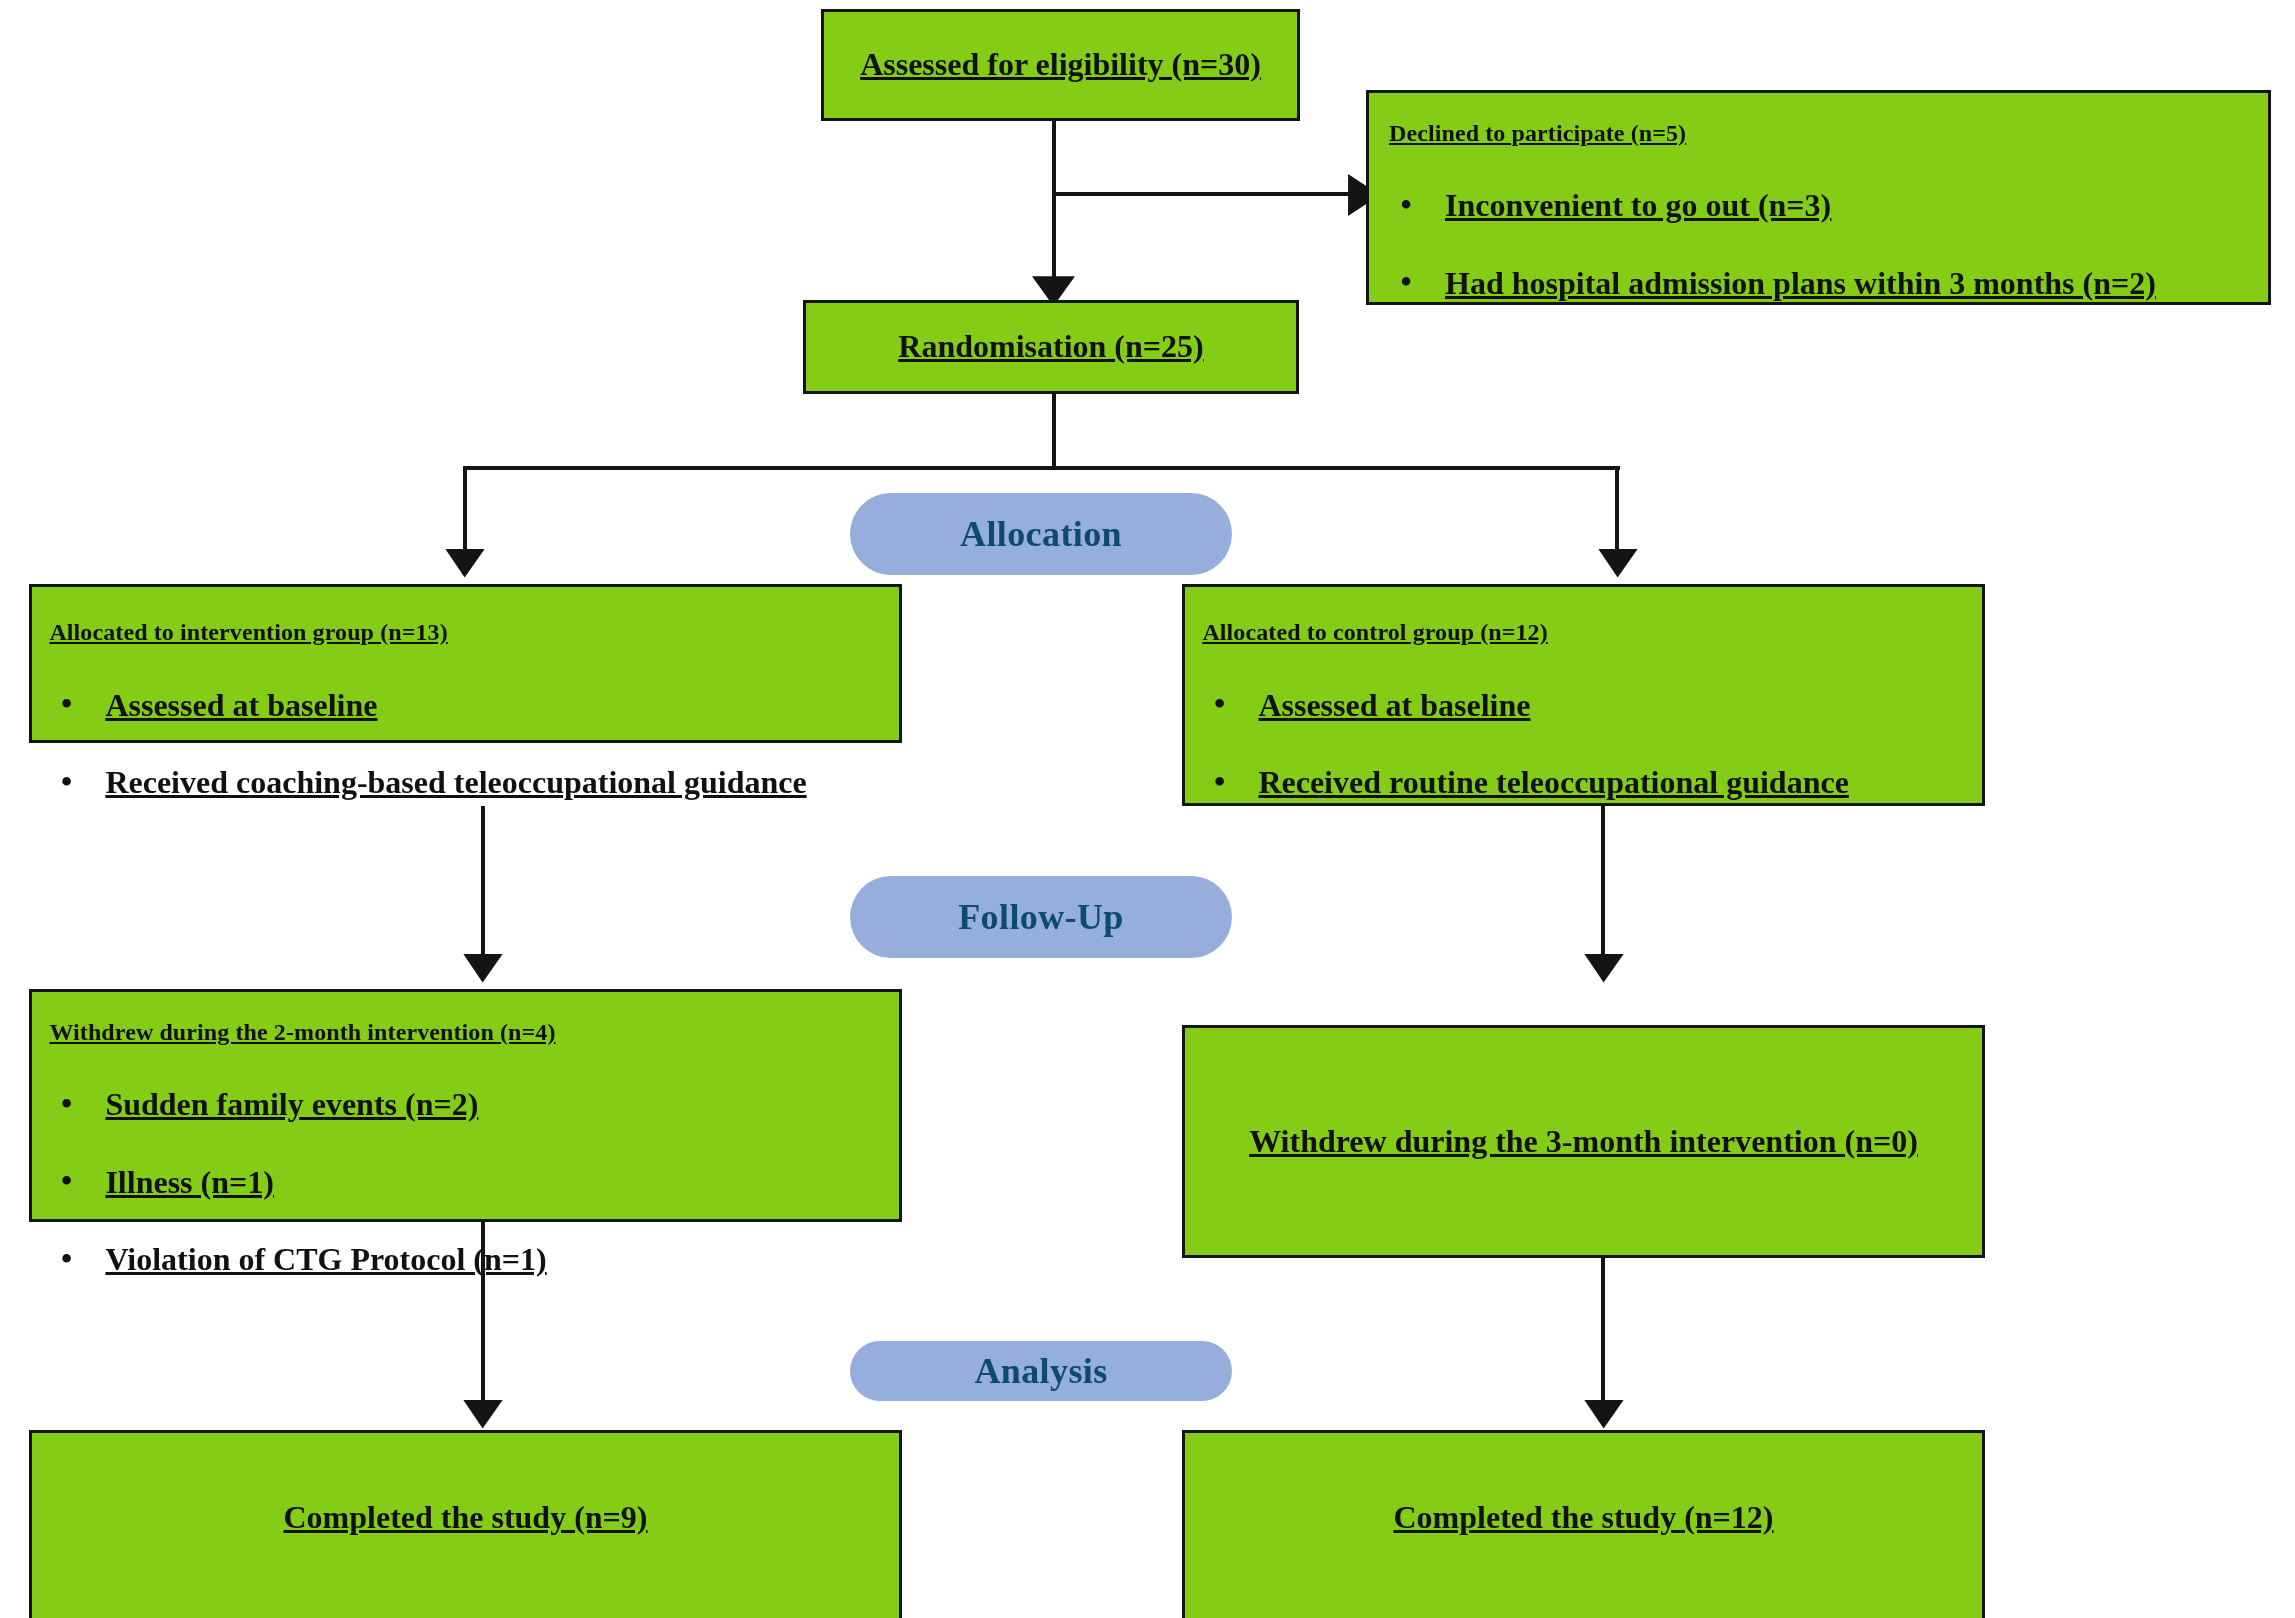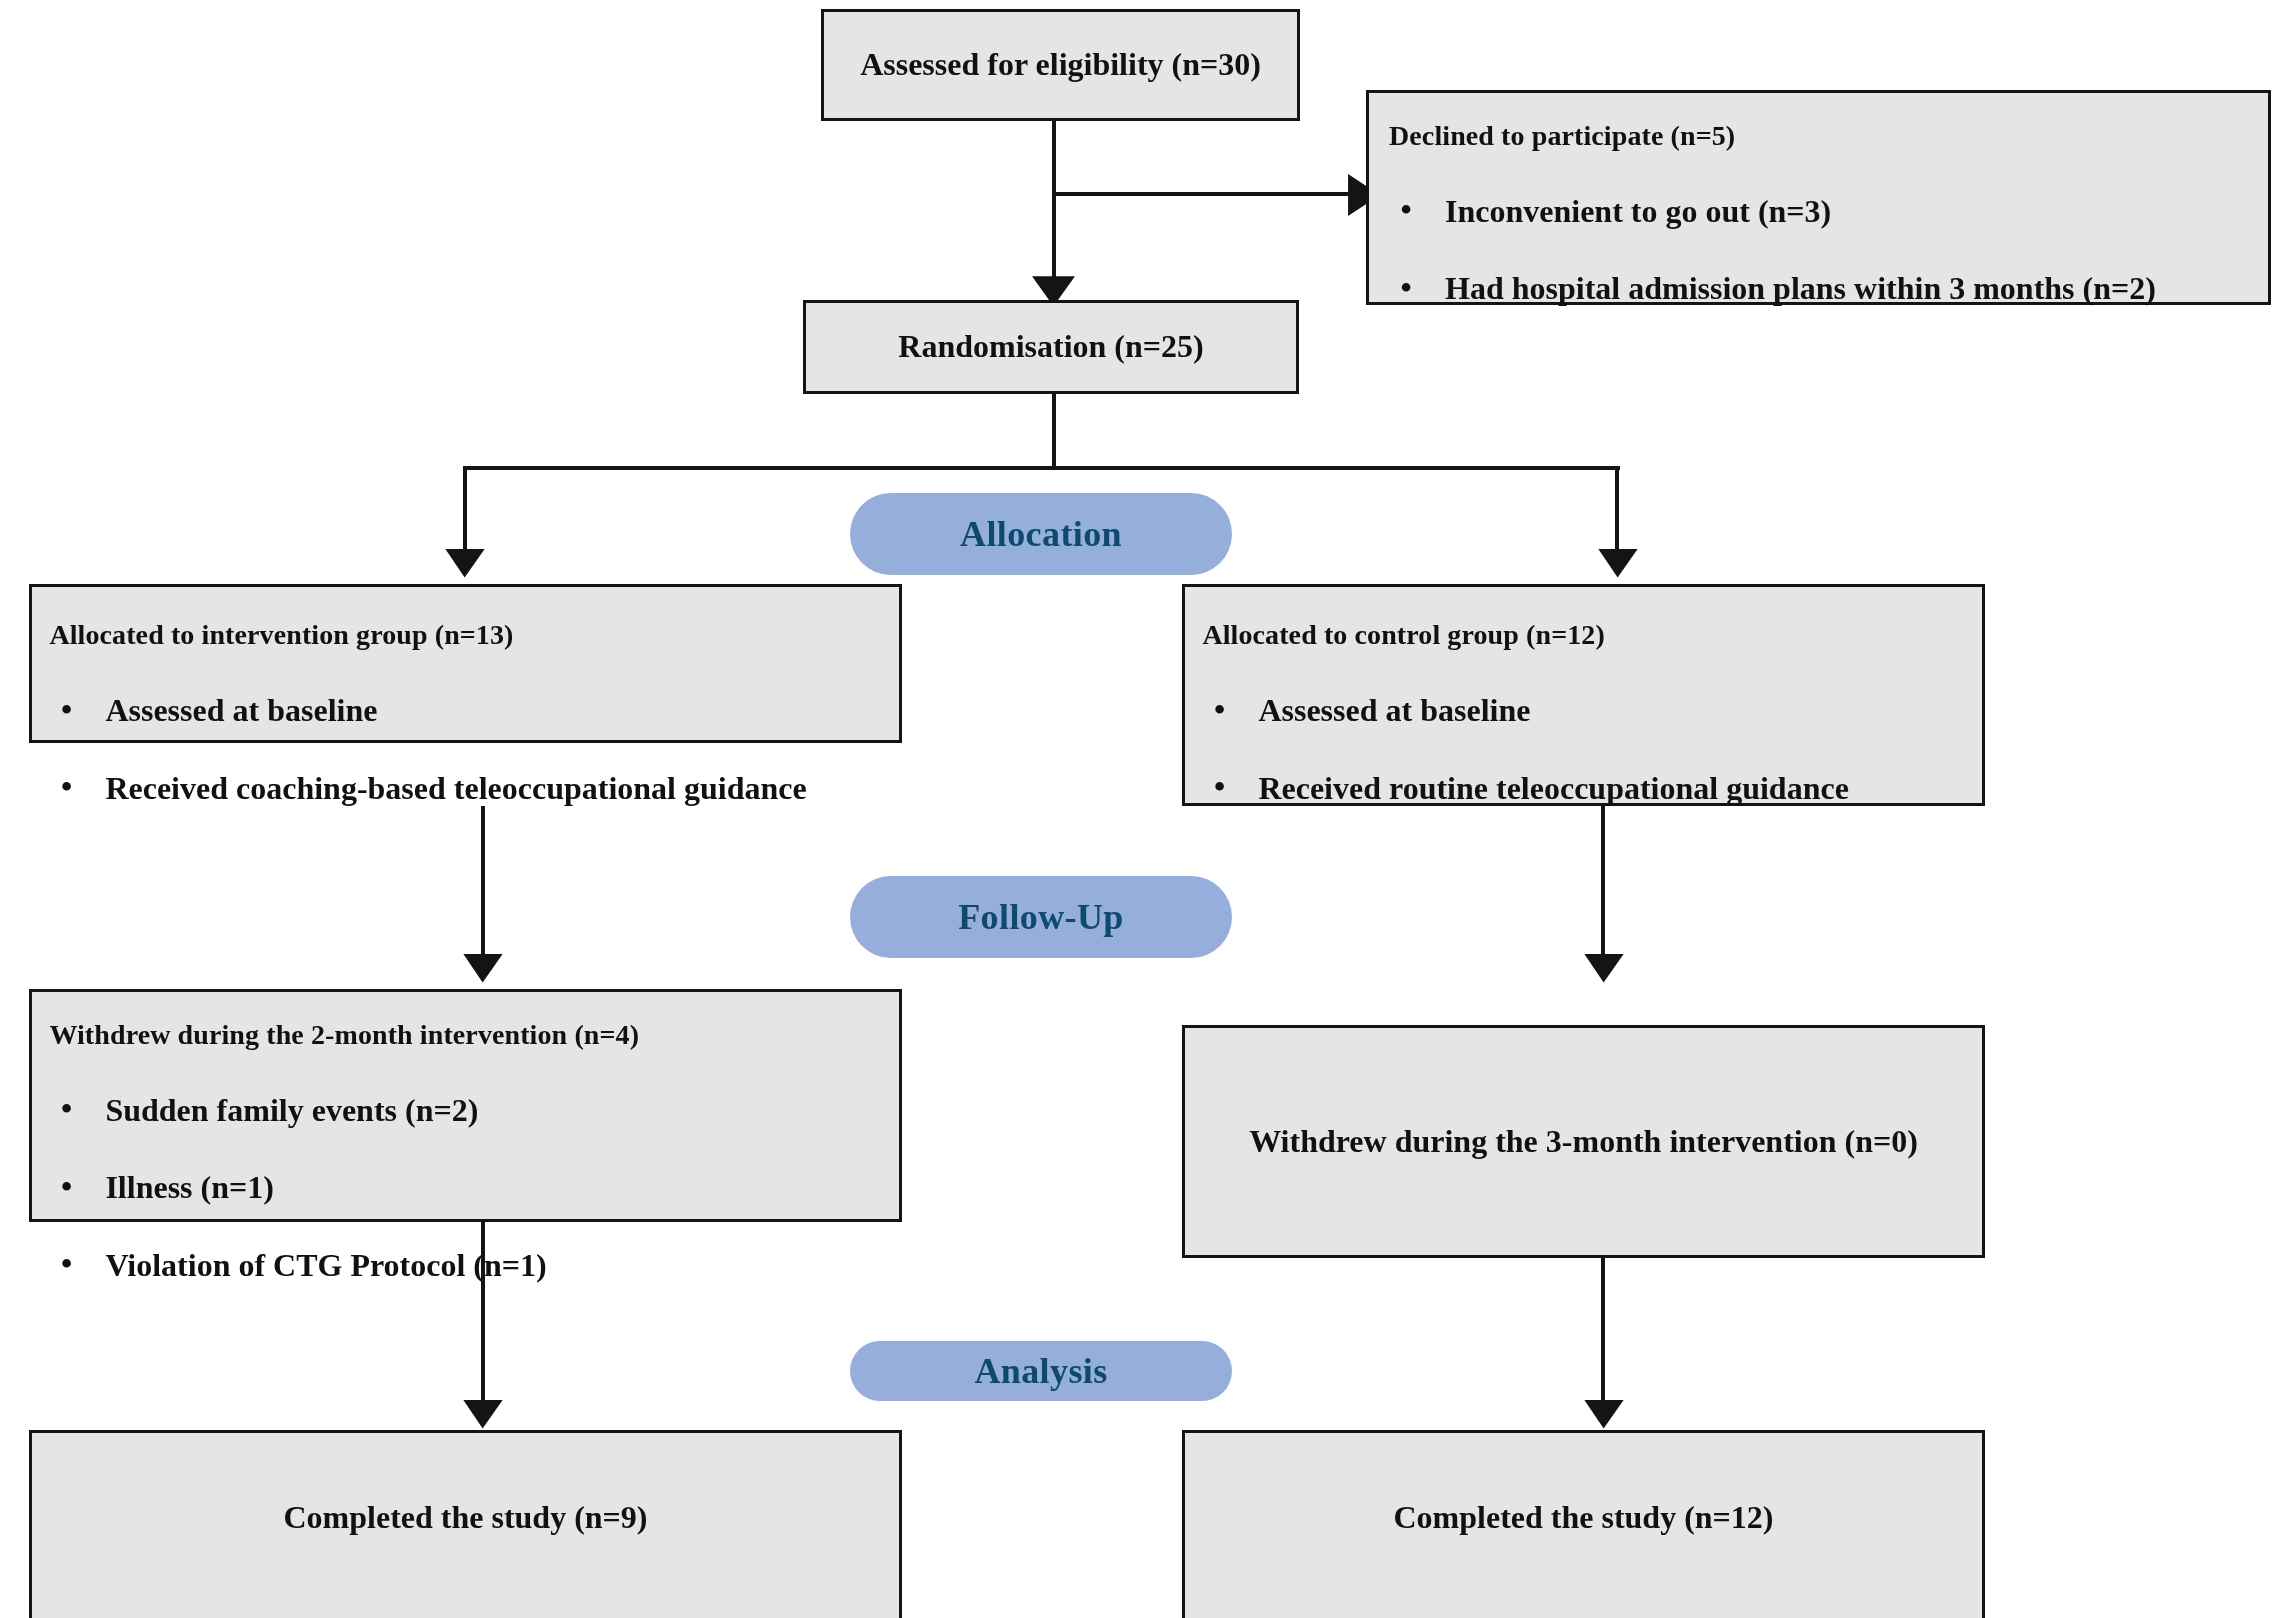--- a/index.html
+++ b/index.html
@@ -1,20 +1,20 @@
 <!DOCTYPE html>
 <html style="font-size:11.6px"><head>
 <meta charset="utf-8">
 <style>
   html,body{margin:0;padding:0;background:#fff;}
   #stage{position:relative;width:2295px;height:1619px;background:#fff;
          font-family:"Liberation Serif","DejaVu Serif",serif;
          color:#111;overflow:hidden;}
-  .box{position:absolute;background:#e5e5e5;border:3.6px solid #141414;box-sizing:border-box;}
-  .hd{font-weight:bold;font-size:28px;line-height:1.32;letter-spacing:0.1px;}
+  .box{position:absolute;background:#84cc16;border:3.6px solid #141414;box-sizing:border-box;text-decoration:underline;}
+  .hd{font-weight:bold;font-size:24px;line-height:1.32;letter-spacing:0.1px;}
   ul.bl{list-style:none;margin:5.8px 0 0 0;padding:0;}
   ul.bl li{font-weight:bold;font-size:32px;line-height:1.30;
            position:relative;padding-left:56px;margin-bottom:10px;margin-top:36px;}
   ul.bl li:before{content:"\2022";position:absolute;left:11.6px;top:-1.4px;font-size:32px;}
   .ctr{display:flex;align-items:center;justify-content:center;text-align:center;
        width:100%;height:100%;}
   .ctr span{font-weight:bold;font-size:32px;line-height:1.3;}
   .pill{position:absolute;border-radius:722px;background:#95aedc;
         display:flex;align-items:center;justify-content:center;z-index:6;}
   .pill span{color:#0c4a6e;font-weight:bold;font-size:36px;letter-spacing:0.4px;}

